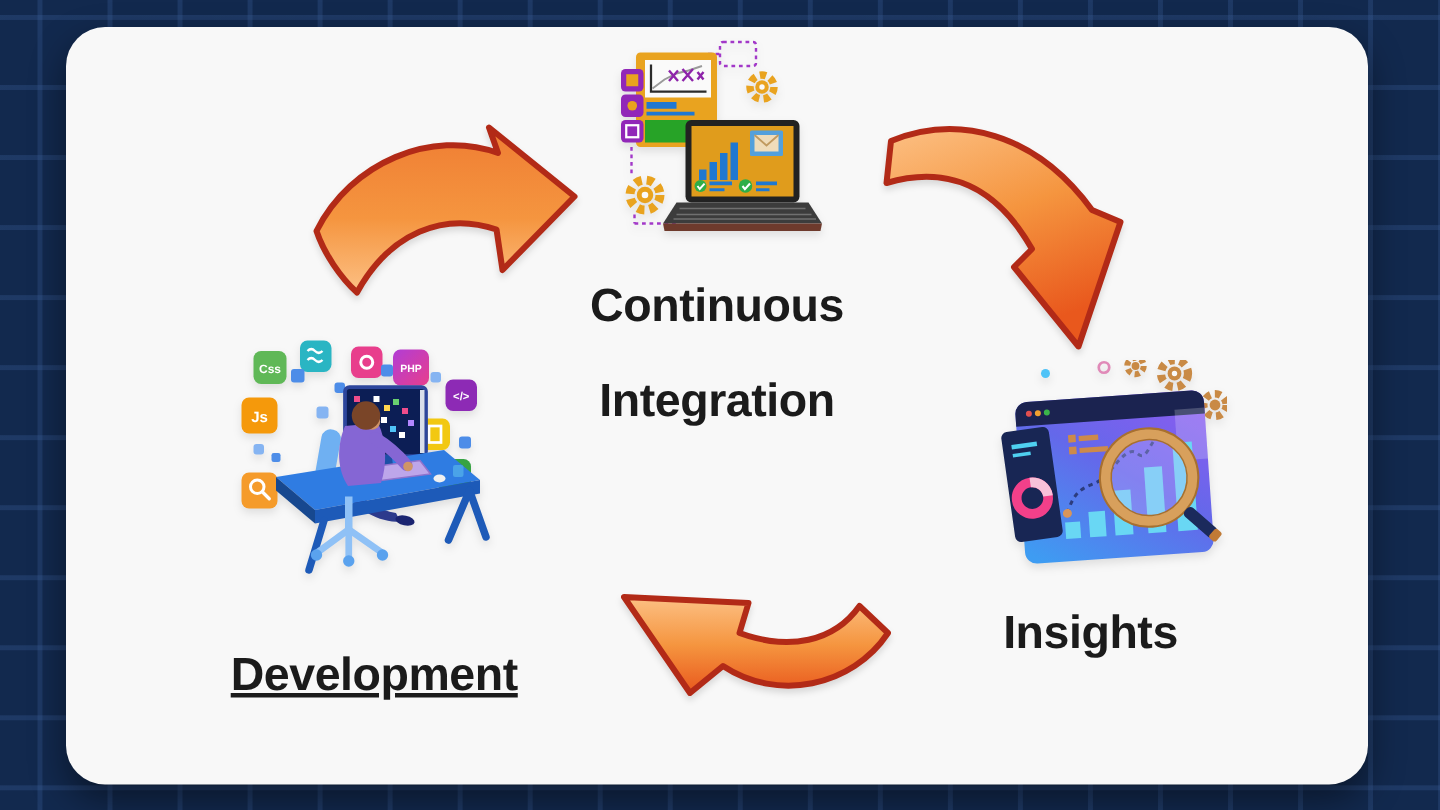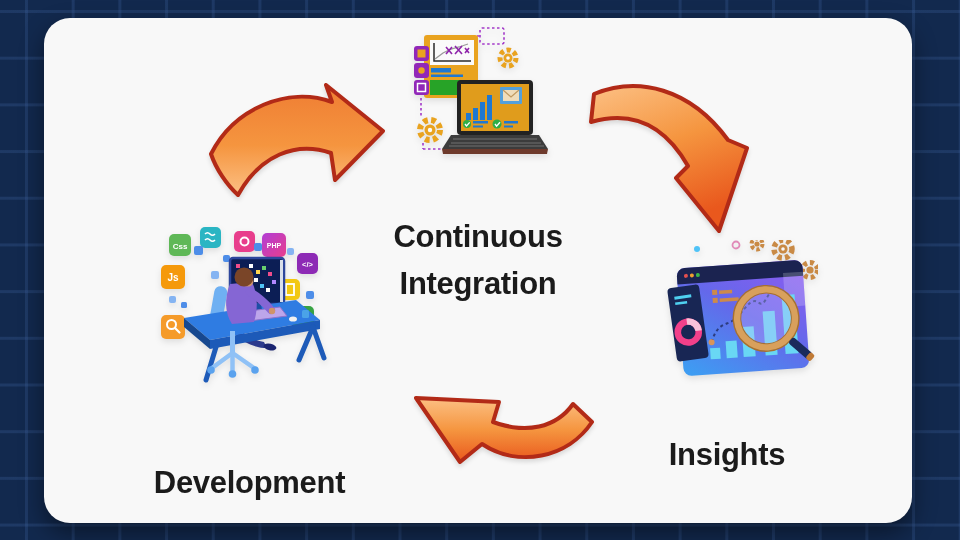--- a/index.html
+++ b/index.html
@@ -13,21 +13,21 @@
     background-size:46.7px 46.7px;
     background-position:25px 10px;
   }
   .card{
     position:absolute;left:44px;top:18px;width:868px;height:505px;
     background:#f8f8f8;border-radius:26px;
     box-shadow:0 10px 24px rgba(0,0,0,0.45);
   }
   .node-label{
     position:absolute;text-align:center;color:#1b1b1b;
-    font-weight:bold;font-size:31px;line-height:47px;letter-spacing:-0.3px;margin-top:41px;
+    font-weight:bold;font-size:31px;line-height:63px;letter-spacing:-0.3px;
   }
   .arrow-svg{position:absolute;filter:drop-shadow(0 3px 2px rgba(0,0,0,0.12));}
   .icon-svg{position:absolute;filter:drop-shadow(0 3px 3px rgba(0,0,0,0.10));}
   .badge-txt{font-family:"Liberation Sans",sans-serif;font-weight:bold;fill:#ffffff;text-anchor:middle;}
 </style>
 </head>
 <body>
 
 <div class="card"></div>
 
@@ -326,13 +326,13 @@
     <g stroke="#8fc1f6" stroke-width="4.5" stroke-linecap="round" fill="none">
       <path d="M82.5,133 L62,148"></path>
         <path d="M82.5,133 L104,148"></path>
         <path d="M82.5,133 L82.5,152"></path>
     </g>
     <circle cx="61" cy="150" r="3.8" fill="#5aa2ee"></circle>
       <circle cx="105" cy="150" r="3.8" fill="#5aa2ee"></circle>
       <circle cx="82.5" cy="154" r="3.8" fill="#5aa2ee"></circle>
   </g>
 </svg>
-<div class="node-label" style="left:127px;top:418px;width:245px;">Development</div>
+<div class="node-label" style="left:127px;top:418px;width:245px;text-decoration:underline;">Development</div>
 
 </body></html>

